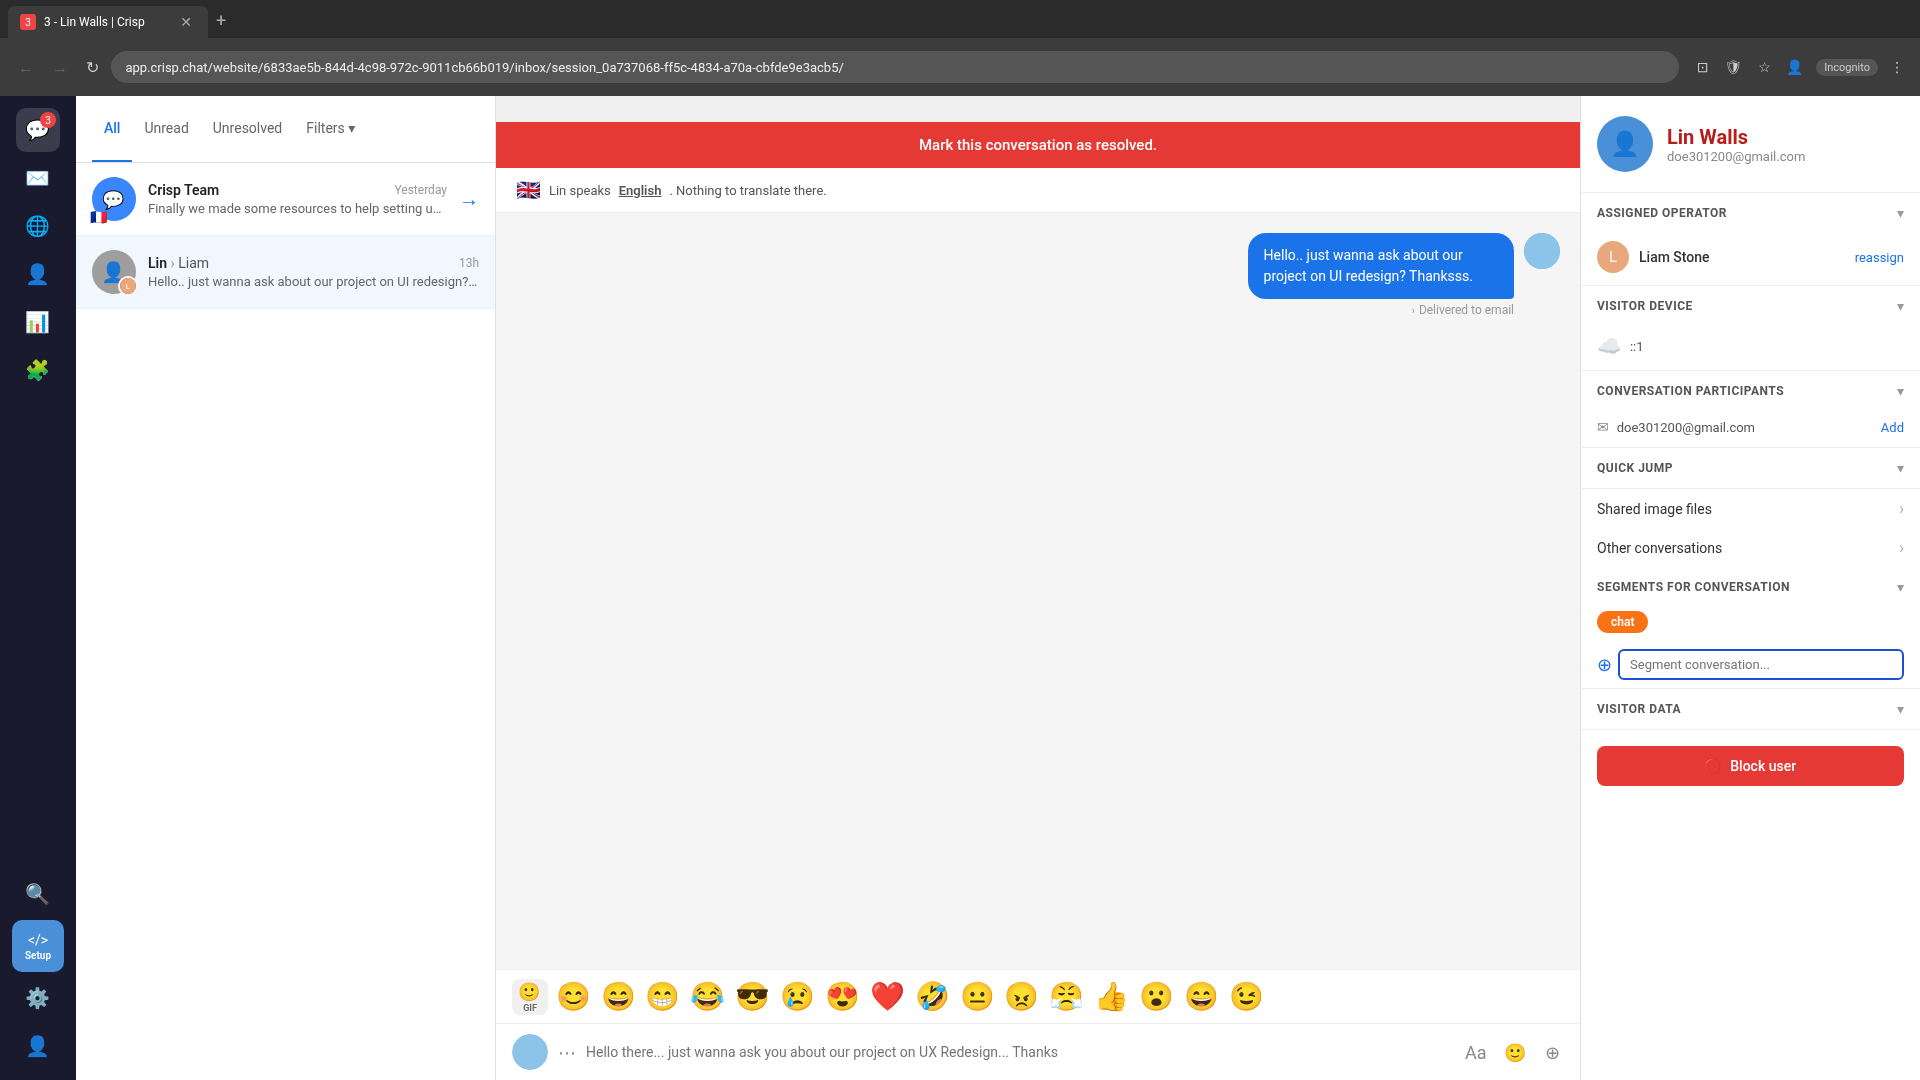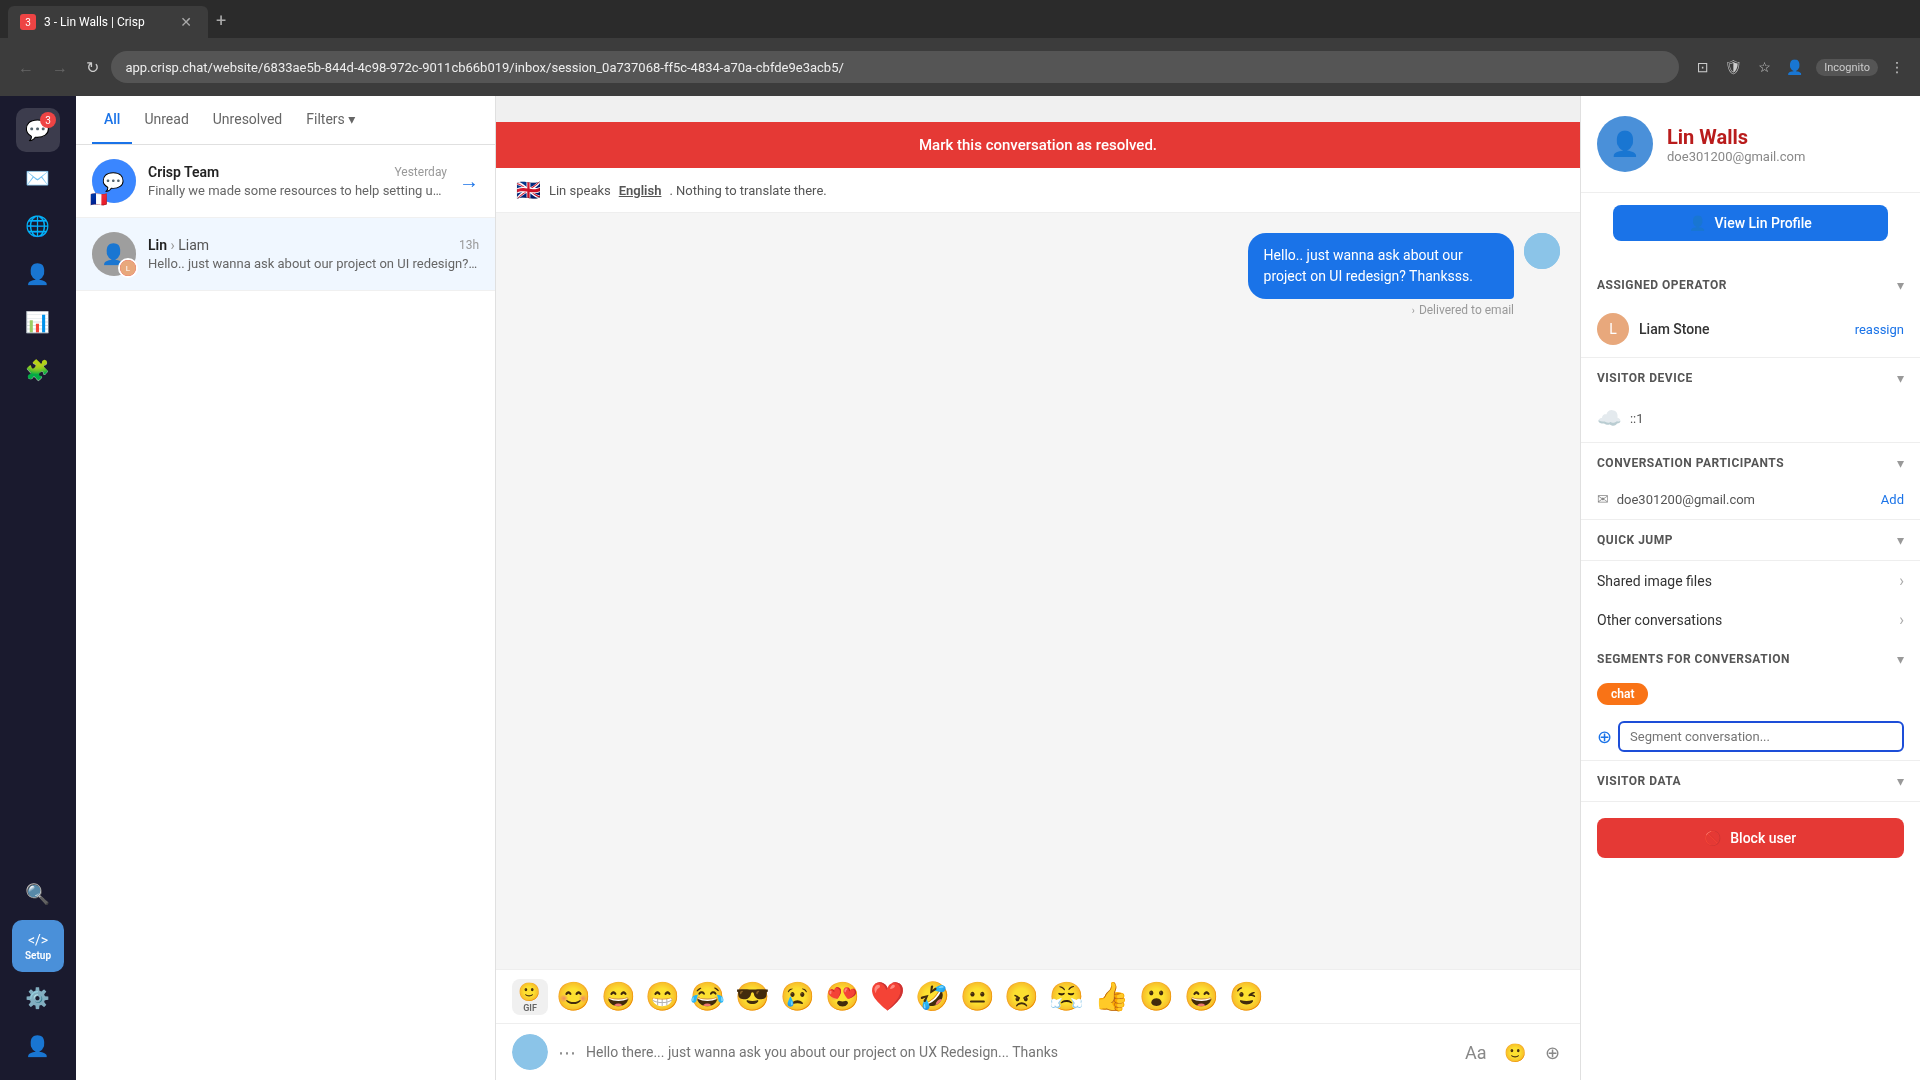--- a/index.html
+++ b/index.html
@@ -29,21 +29,21 @@
     .sidebar-icon { width: 44px; height: 44px; display: flex; align-items: center; justify-content: center; border-radius: 10px; cursor: pointer; color: #8888aa; font-size: 20px; position: relative; transition: background 0.2s; }
     .sidebar-icon.active { background: rgba(255,255,255,0.15); color: #fff; }
     .sidebar-icon .badge { position: absolute; top: 4px; right: 4px; background: #e44; color: white; font-size: 10px; width: 16px; height: 16px; border-radius: 50%; display: flex; align-items: center; justify-content: center; }
     .sidebar-spacer { flex: 1; }
     .sidebar-icon.setup-btn { background: #4a90d9; color: white; width: 52px; height: 52px; font-size: 14px; gap: 2px; flex-direction: column; }
     .setup-text { font-size: 10px; font-weight: 600; }
 
     
     .conversation-list { width: 420px; background: #fff; border-right: 1px solid #e0e0e0; display: flex; flex-direction: column; flex-shrink: 0; }
     .conv-tabs { display: flex; border-bottom: 1px solid #e0e0e0; padding: 0 16px; }
-    .conv-tab { padding: 15px 12px; font-size: 14px; color: #666; cursor: pointer; border-bottom: 2px solid transparent; }
+    .conv-tab { padding: 24px 12px; font-size: 14px; color: #666; cursor: pointer; border-bottom: 2px solid transparent; }
     .conv-tab.active { color: #1a73e8; border-bottom-color: #1a73e8; font-weight: 500; }
     .filters-tab { display: flex; align-items: center; gap: 4px; }
 
     .conv-item { display: flex; align-items: center; padding: 14px 16px; border-bottom: 1px solid #f0f0f0; cursor: pointer; gap: 12px; }
     .conv-item.selected { background: #f0f7ff; }
     .conv-avatar { width: 44px; height: 44px; border-radius: 50%; background: #ddd; display: flex; align-items: center; justify-content: center; font-size: 18px; color: #666; flex-shrink: 0; position: relative; overflow: visible; }
     .conv-avatar .flag { position: absolute; bottom: -2px; left: -2px; width: 18px; height: 14px; font-size: 12px; }
     .conv-content { flex: 1; min-width: 0; }
     .conv-header { display: flex; justify-content: space-between; align-items: center; margin-bottom: 3px; }
     .conv-name { font-size: 14px; font-weight: 600; color: #222; white-space: nowrap; overflow: hidden; text-overflow: ellipsis; }
@@ -297,26 +297,20 @@
     <div class="profile-header">
       <div class="profile-avatar">
         <span>👤</span>
       </div>
       <div class="profile-info">
         <div class="name">Lin Walls</div>
         <div class="email">doe301200@gmail.com</div>
       </div>
     </div>
 
-    <div style="padding: 0 16px 12px;">
-      <button class="view-profile-btn">
-        <span>👤</span>
-        <span>View Lin Profile</span>
-      </button>
-    </div>
 
     <div class="panel-section">
       <div class="panel-section-header">
         <span class="panel-section-title">ASSIGNED OPERATOR</span>
         <span class="panel-section-chevron">▾</span>
       </div>
       <div class="panel-section-content">
         <div class="operator-row">
           <div class="operator-avatar">L</div>
           <span class="operator-name">Liam Stone</span>

